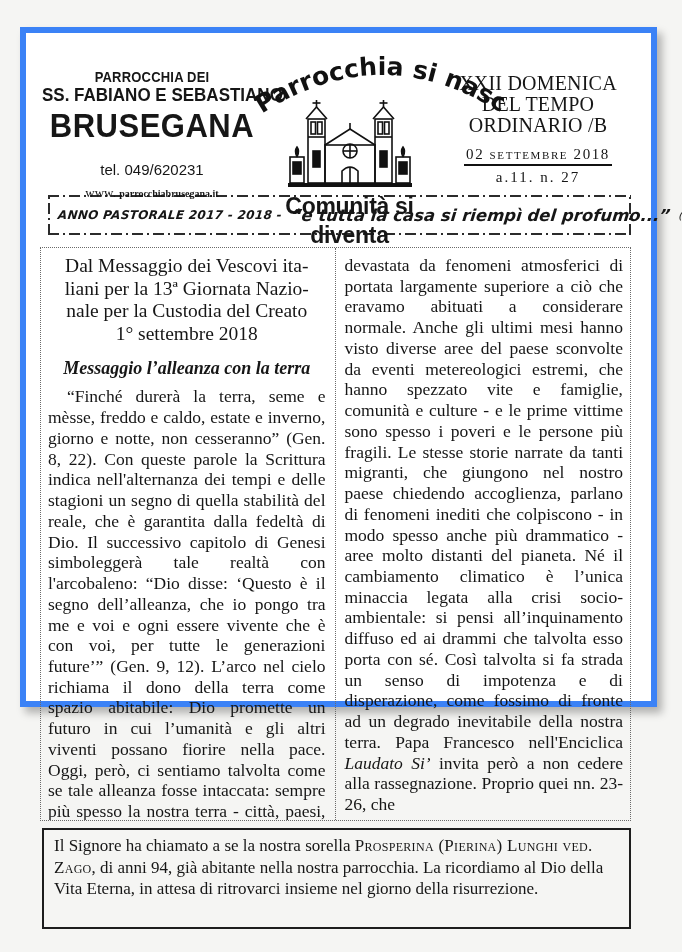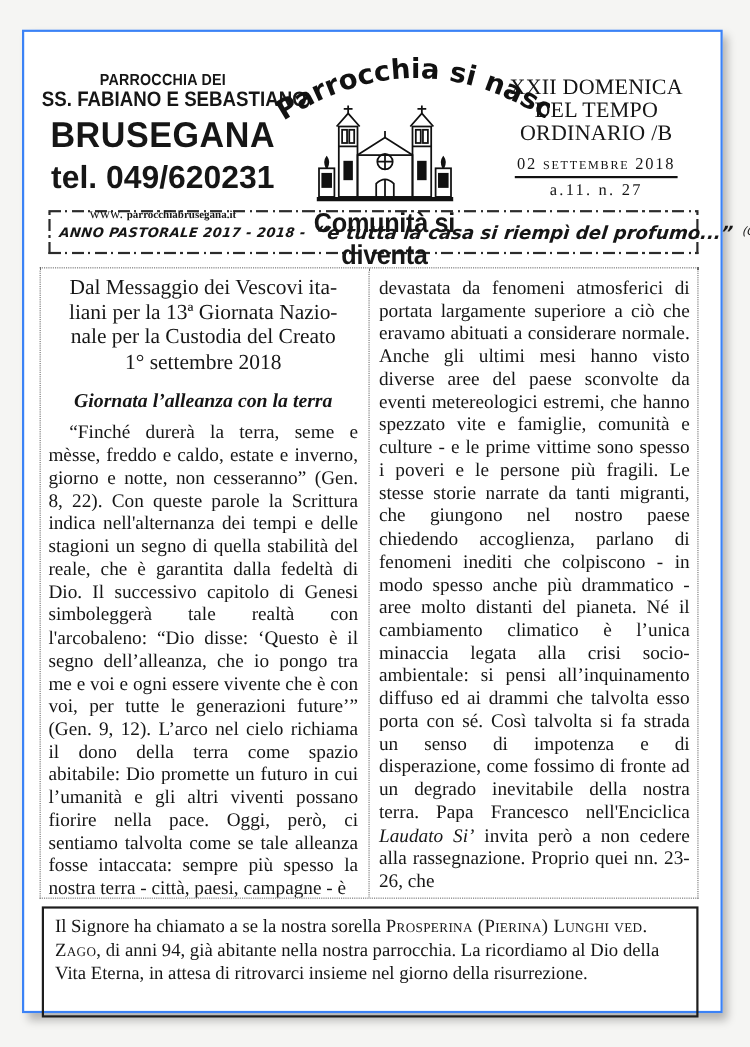--- a/index.html
+++ b/index.html
@@ -6,33 +6,33 @@
   html,body { width:682px; height:952px; }
   body {
     background:#f5f5f3;
     font-family:"Liberation Serif", serif;
     position:relative;
     overflow:hidden;
     color:#161616;
   }
   .page {
     position:absolute; left:20px; top:27px;
-    width:637px; height:894px;
+    width:637px; height:680px;
     background:#ffffff;
-    border:2px solid #3b82f6;
+    border:6px solid #3b82f6;
     box-shadow:5px 6px 8px rgba(0,0,0,0.28);
   }
 
   
   .header { display:flex; padding:32px 12px 0 16px; height:154px; }
   .h-left { width:220px; text-align:center; padding-top:4px; font-family:"Liberation Sans", sans-serif; }
   .pl1 { font-weight:700; font-size:13px; letter-spacing:.2px; transform:scaleY(1.12); }
   .pl2 { font-weight:700; font-size:17px; margin-top:1px; transform:scaleY(1.12); white-space:nowrap; }
   .pname { font-weight:700; font-size:31px; margin-top:4px; letter-spacing:.5px; transform:scaleY(1.05); }
-  .pphone { font-weight:700; font-size:29px; margin-top:5px; }
+  .pphone { font-weight:400; font-size:15px; margin-top:16px; }
   .pwww { font-family:"Liberation Serif", serif; font-size:13px; margin-top:7px; }
   .pwww b { font-size:10px; }
 
   .h-center { flex:1; position:relative; text-align:center; }
   .arc-svg { position:absolute; top:-12px; left:-8px; }
   .church-svg { margin-top:34px; }
   .motto2 { font-family:"Liberation Sans", sans-serif; font-weight:700; font-size:23px;
             letter-spacing:-.3px; margin-top:-6px; transform:scaleY(1.08); }
 
   .h-right { width:202px; text-align:center; padding-top:8px; }
@@ -164,21 +164,21 @@
 
   <div class="main">
 
     <div class="col-left">
       <div class="a-title">
         <div>Dal Messaggio dei Vescovi ita-</div>
         <div>liani per la 13ª Giornata Nazio-</div>
         <div>nale per la Custodia del Creato</div>
         <div>1° settembre 2018</div>
       </div>
-      <div class="a-sub">Giornata l’alleanza con la terra</div>
+      <div class="a-sub">Messaggio l’alleanza con la terra</div>
       <div class="bodytext indent">“Finché durerà la terra, seme e mèsse, freddo e caldo, estate e inverno, giorno e notte, non cesseranno” (Gen. 8, 22). Con queste parole la Scrittura indica nell'alternanza dei tempi e delle stagioni un segno di quella stabilità del reale, che è garantita dalla fedeltà di Dio. Il successivo capitolo di Genesi simboleggerà tale realtà con l'arcobaleno: “Dio disse: ‘Questo è il segno dell’alleanza, che io pongo tra me e voi e ogni essere vivente che è con voi, per tutte le generazioni future’” (Gen. 9, 12). L’arco nel cielo richiama il dono della terra come spazio abitabile: Dio promette un futuro in cui l’umanità e gli altri viventi possano fiorire nella pace. Oggi, però, ci sentiamo talvolta come se tale alleanza fosse intaccata: sempre più spesso la nostra terra - città, paesi, campagne - è</div>
     </div>
 
     <div class="col-right">
       <div class="bodytext"><span>devastata da fenomeni atmosferici di portata largamente superiore a ciò che eravamo abituati a considerare normale. Anche gli ultimi mesi hanno visto diverse aree del paese sconvolte da eventi metereologici estremi, che hanno spezzato vite e famiglie, comunità e culture - e le prime vittime sono spesso i poveri e le persone più fragili. Le stesse storie narrate da tanti migranti, che giungono nel nostro paese chiedendo accoglienza, parlano di fenomeni inediti che colpiscono - in modo spesso anche più drammatico - aree molto distanti del pianeta. Né il cambiamento climatico è l’unica minaccia legata alla crisi socio-ambientale: si pensi all’inquinamento diffuso ed ai drammi che talvolta esso porta con sé. Così talvolta si fa strada un senso di impotenza e di disperazione, come fossimo di fronte ad un degrado inevitabile della nostra terra. Papa Francesco nell'Enciclica </span><i>Laudato Si’</i><span> invita però a non cedere alla rassegnazione. Proprio quei nn. 23-26, che</span>
       </div>
     </div>
   </div>
 
   <div class="obituary"><span>Il Signore ha chiamato a se la nostra sorella </span><span class="sc">Prosperina (Pierina) Lunghi ved. Zago</span><span>, di anni 94, già abitante nella nostra parrocchia. La ricordiamo al Dio della Vita Eterna, in attesa di ritrovarci insieme nel giorno della risurrezione.</span>

